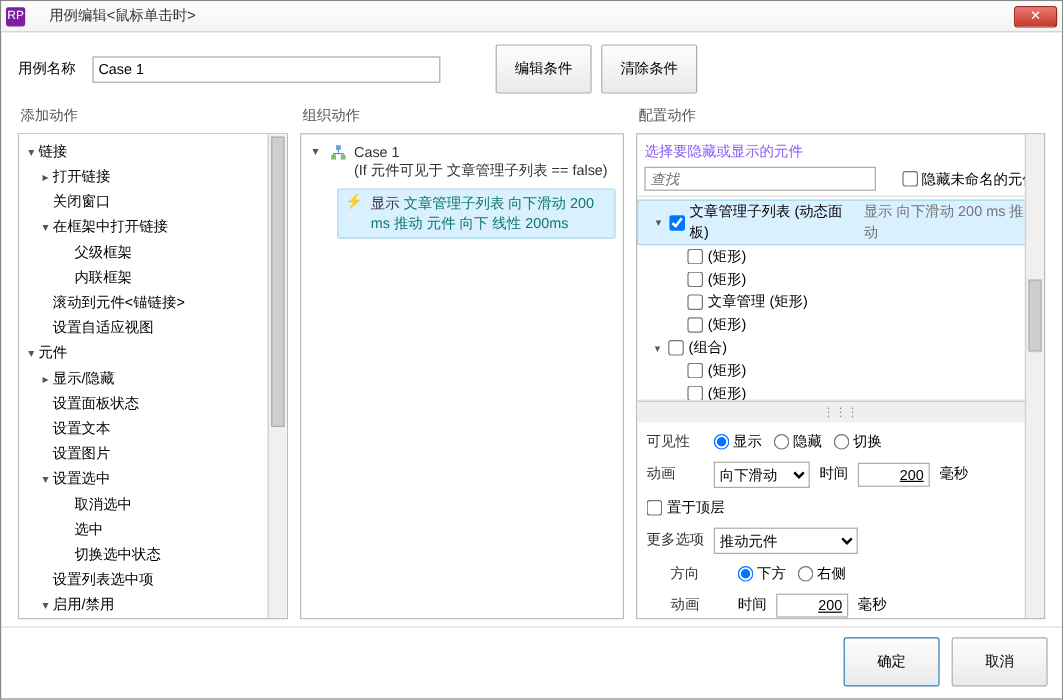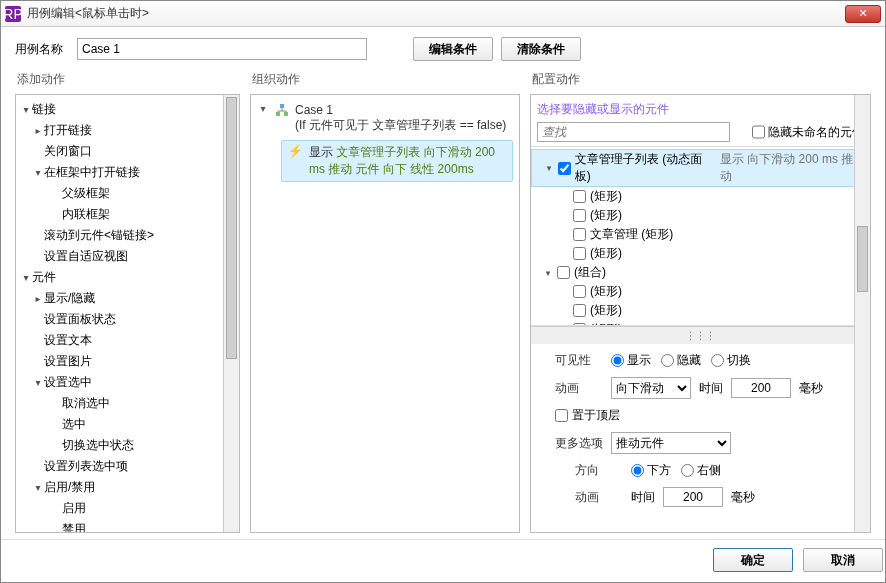--- a/index.html
+++ b/index.html
@@ -1,24 +1,24 @@
 <!DOCTYPE html>
 <html><head>
 <meta charset="utf-8">
 <style>
 * { box-sizing: border-box; margin: 0; padding: 0; font-family: "Microsoft YaHei", Arial, sans-serif; font-size: 12px; }
 body { background: #fff; width: 886px; height: 583px; border: 1px solid #888; display: flex; flex-direction: column; }
 .titlebar { height: 26px; background: linear-gradient(#fdfdfd,#f3f3f3); border-bottom: 1px solid #ccc; display:flex; align-items:center; padding:0 4px; }
-.titlebar .logo { width:16px; height:16px; background:#7c1fa2; color:#fff; font-size:14px; display:flex; align-items:center; justify-content:center; border-radius:2px; margin-right:6px;}
+.titlebar .logo { width:16px; height:16px; background:#7c1fa2; color:#fff; font-size:10px; display:flex; align-items:center; justify-content:center; border-radius:2px; margin-right:20px;}
 .titlebar .title { flex:1; color:#333; }
 .titlebar .closebtn { width:36px; height:18px; background:linear-gradient(#e97b74,#c8362a); border:1px solid #a02a20; border-radius:3px; color:#fff; display:flex; align-items:center; justify-content:center; font-size:11px; cursor:pointer;}
 .top-row { padding:10px 14px 6px 14px; display:flex; align-items:center; gap:8px; }
 .top-row label { margin-right:6px;}
 .top-row input[type=text] { width:290px; height:22px; border:1px solid #aaa; padding:0 4px;}
-.std-btn { height:24px; min-width:80px; background:linear-gradient(#fdfdfd,#eaeaea); border:1px solid #aaa; border-radius:2px; cursor:pointer;font-weight:bold; }
+.std-btn { height:41px; min-width:80px; background:linear-gradient(#fdfdfd,#eaeaea); border:1px solid #aaa; border-radius:2px; cursor:pointer; }
 .columns { flex:1; display:flex; gap:10px; padding:0 14px 6px 14px; overflow:hidden;}
 .col { flex:1; display:flex; flex-direction:column; min-width:0;}
 .col-head { color:#555; padding:4px 0 6px 2px;}
 .col-body { flex:1; border:1px solid #bbb; background:#fff; overflow:auto; position:relative;}
 
 .tree { padding:4px 2px; }
 .tree-item { display:flex; align-items:center; padding:2px 2px; white-space:nowrap; cursor:pointer;}
 .tree-item .exp { width:12px; text-align:center; color:#555; font-size:10px; display:inline-block;}
 .tree-item .lbl {}
 .ind1{padding-left:14px}.ind2{padding-left:32px}
@@ -35,29 +35,29 @@
 .right-search { display:flex; align-items:flex-start; gap:22px; padding:2px 6px 4px 6px;}
 .right-search input { flex:1; height:20px; border:1px solid #aaa; font-style:italic; color:#888; padding:0 4px;}
 .widget-tree { border-top:1px solid #ddd; border-bottom:1px solid #ddd; height:180px; overflow:auto; padding:2px 0;}
 .widget-row { display:flex; align-items:center; padding:1px 6px; gap:4px;}
 .widget-row.sel { background:#d9f0ff; border:1px solid #a8d8ef;}
 .widget-row .exp { width:10px; font-size:9px; color:#555; text-align:center;}
 .widget-row input[type=checkbox]{ width:13px; height:13px;}
 .widget-row .g { color:#737373;}
 .hscroll { height:18px; background:#efefef; border-top:1px solid #ccc; display:flex; align-items:center; justify-content:center; color:#888; font-size:10px;}
 .config { padding:8px 8px; display:flex; flex-direction:column; gap:8px; overflow:auto;}
-.config-row { display:flex; align-items:center; gap:8px;margin-left:16px;}
+.config-row { display:flex; align-items:center; gap:8px;}
 .config-row .lab { min-width:48px; color:#333;}
 select { height:22px; border:1px solid #aaa; background:#fff; min-width:80px;}
-input.num { width:60px; height:20px; border:1px solid #aaa; padding:0 4px; text-align:center;}
+input.num { width:60px; height:20px; border:1px solid #aaa; padding:0 4px; text-align:right;text-decoration:underline;}
 .radio-group { display:flex; gap:10px; align-items:center;}
 .radio-group label { display:flex; align-items:center; gap:3px; cursor:pointer;}
 .vscroll-fake { position:absolute; right:0; top:0; bottom:0; width:16px; background:#f0f0f0; border-left:1px solid #ccc;}
 .vscroll-thumb { background:#cfcfcf; border:1px solid #aaa; position:absolute; left:2px; right:2px;}
-.footer { padding:8px 2px 10px; display:flex; justify-content:flex-end; gap:10px; border-top:1px solid #ddd;}
+.footer { padding:8px 12px 10px; display:flex; justify-content:flex-end; gap:10px; border-top:1px solid #ddd;}
 .footer .std-btn.primary { border-color:#2a7ab0;}.wind1{padding-left:28px}.wind0{padding-left:12px}
 </style>
 </head>
 <body>
 
 <div class="titlebar">
   <div class="logo">RP</div>
   <div class="title">用例编辑&lt;鼠标单击时&gt;</div>
   <div class="closebtn">✕</div>
 </div>
@@ -185,21 +185,21 @@
         <div>
           <div style="color:#333">Case 1</div>
           <div style="color:#333">(If 元件可见于 文章管理子列表 == false)</div>
         </div>
       </div>
       <div class="mid-highlight">
         <div style="display:flex; gap:6px; align-items:flex-start;">
           <span class="mid-bolt">⚡</span>
           <div>
             <span class="show">显示</span>
-            <span style="color:#4d7c0f">文章管理子列表 向下滑动 200 ms 推动 元件 向下 线性 200ms</span>
+            <span style="color:#0f766e">文章管理子列表 向下滑动 200 ms 推动 元件 向下 线性 200ms</span>
           </div>
         </div>
       </div>
     </div>
   </div>
 
   <div class="col" style="flex:1">
     <div class="col-head">配置动作</div>
     <div class="col-body">
       <div class="right-inner">

